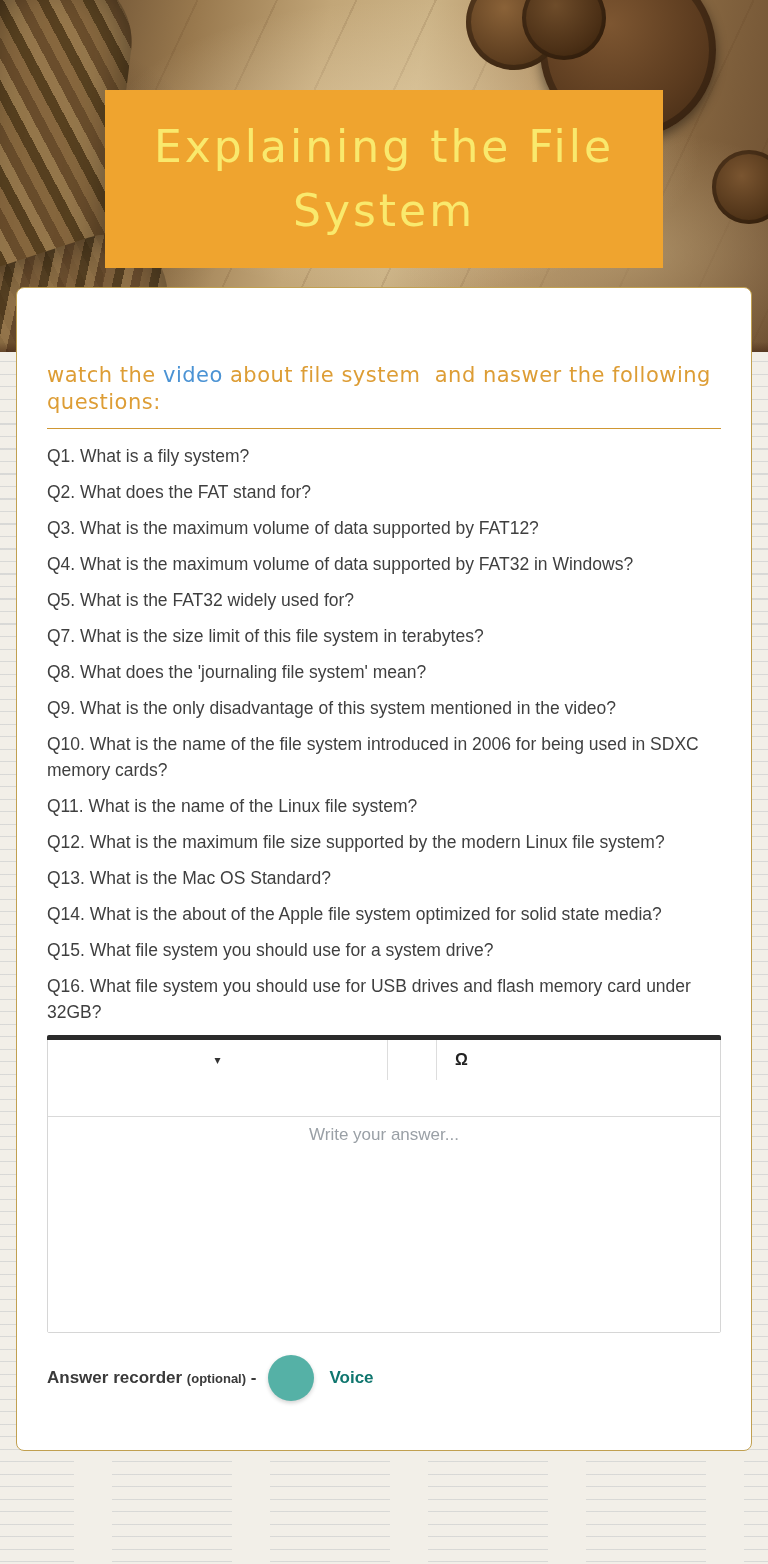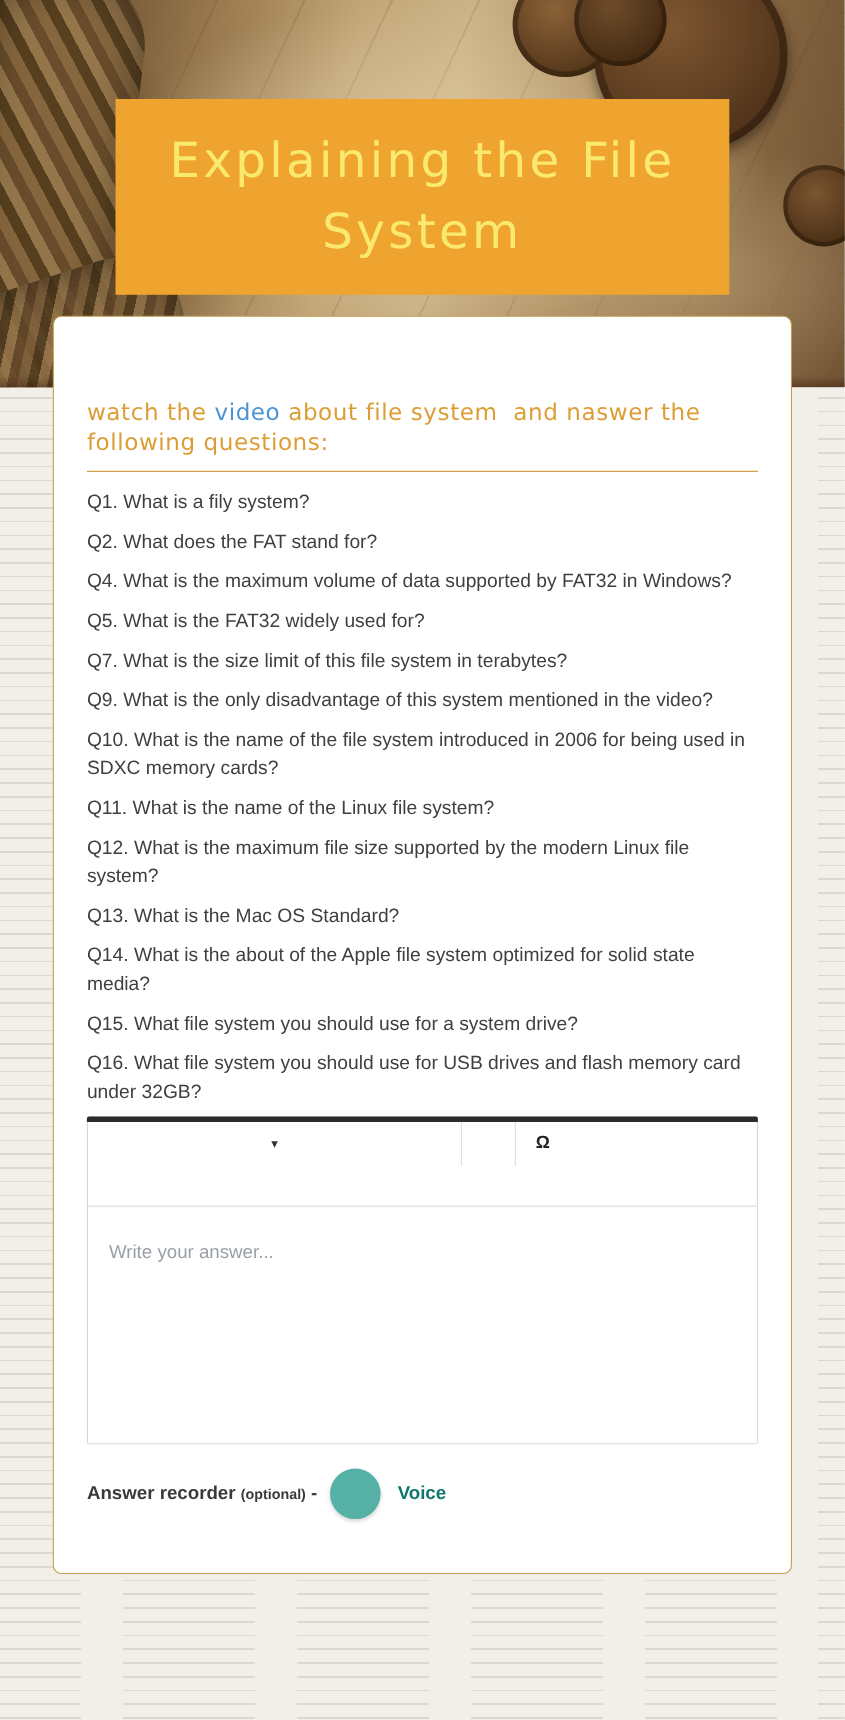--- a/index.html
+++ b/index.html
@@ -59,21 +59,21 @@
     background:#efa42f; display:flex; align-items:center; justify-content:center; text-align:center;
     padding:0 14px;
   }
   .banner h1 {
     margin:0; font-family:"DejaVu Sans", sans-serif; font-weight:400;
     font-size:44px; line-height:64px; letter-spacing:3px; color:#f9e96d;
   }
 
   
   .card {
-    position:relative; z-index:2; width:672px; margin:-65px auto 0;
+    position:relative; z-index:2; width:736px; margin:-65px auto 0;
     background:#ffffff; border:1px solid #c1a050; border-radius:8px;
     padding:74px 30px 49px;
   }
 
   .instructions {
     margin:0; white-space:pre-wrap;
     font-family:"DejaVu Sans", sans-serif;
     font-size:21px; line-height:27px; letter-spacing:.5px;
     color:#dd9d35;
   }
@@ -92,22 +92,22 @@
   .editor-topbar { height:5px; background:#2b2b2b; margin:-1px -1px 0; border-radius:2px 2px 0 0; }
   .toolbar { height:76px; display:flex; align-items:flex-start; }
   .tb-cell { height:40px; display:flex; align-items:center; }
   .tb-dropdown { width:340px; justify-content:center; border-right:1px solid #ddd; cursor:pointer; }
   .tb-dropdown .caret { font-size:12px; color:#333; }
   .tb-spacer { width:49px; border-right:1px solid #ddd; }
   .tb-omega { padding:0 18px; cursor:pointer; }
   .tb-omega span { font-size:16px; font-weight:bold; color:#222; }
   .answer-box textarea {
     display:block; width:100%; height:216px; resize:none; outline:none;
-    border:0; border-top:1px solid #d9d9d9; padding:32px 19px;
-    font-family:"Liberation Sans", sans-serif; font-size:17px; color:#444; background:#fff;
+    border:0; border-top:1px solid #d9d9d9; padding:8px 19px;
+    font-family:"Liberation Sans", sans-serif; font-size:17px; color:#444; background:#fff;text-align:center;
   }
   .answer-box textarea::placeholder { color:#9aa0a6; }
 
   
   .recorder { margin-top:22px; display:flex; align-items:center; }
   .rec-label { font-size:17px; font-weight:bold; color:#3a3a3a; }
   .rec-label .opt { font-size:13px; font-weight:bold; }
   .rec-btn {
     width:46px; height:46px; border-radius:50%; border:0; cursor:pointer;
     background:#55b1a6; margin-left:12px; box-shadow:0 2px 4px rgba(0,0,0,.18);
@@ -134,28 +134,30 @@
   <p class="instructions"><span>watch the </span><a href="#">video</a><span> about file system  and naswer the following questions:</span></p>
 
   <hr class="rule">
 
   <div class="questions">
 
       <p class="question">Q1. What is a fily system?</p>
 
       <p class="question">Q2. What does the FAT stand for?</p>
 
+      <p class="question">Q3. What is the maximum volume of data supported by FAT12?</p>
 
       <p class="question">Q4. What is the maximum volume of data supported by FAT32 in Windows?</p>
 
       <p class="question">Q5. What is the FAT32 widely used for?</p>
 
 
       <p class="question">Q7. What is the size limit of this file system in terabytes?</p>
 
+      <p class="question">Q8. What does the 'journaling file system' mean?</p>
 
       <p class="question">Q9. What is the only disadvantage of this system mentioned in the video?</p>
 
       <p class="question">Q10. What is the name of the file system introduced in 2006 for being used in SDXC memory cards?</p>
 
       <p class="question">Q11. What is the name of the Linux file system?</p>
 
       <p class="question">Q12. What is the maximum file size supported by the modern Linux file system?</p>
 
       <p class="question">Q13. What is the Mac OS Standard?</p>

